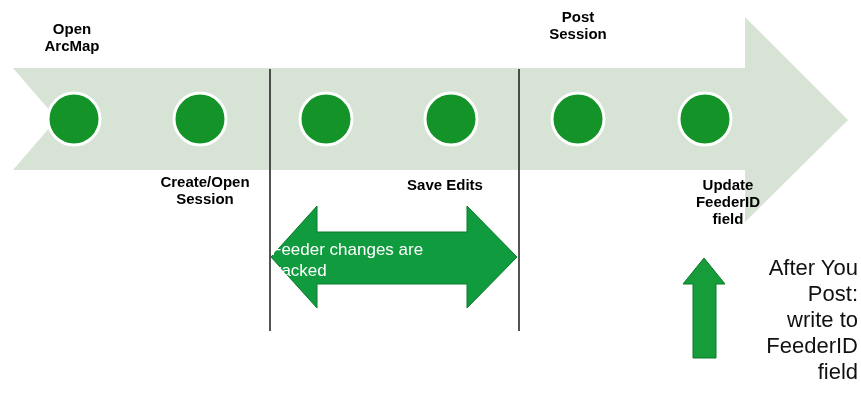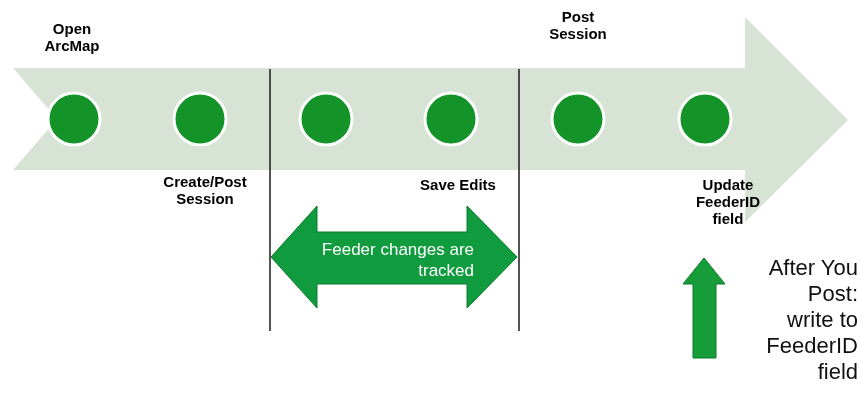--- a/index.html
+++ b/index.html
@@ -23,21 +23,21 @@
     white-space: pre-line;
   }
   .span-label {
     position: absolute;
     left: 271px;
     top: 239px;
     width: 203px;
     font-size: 17px;
     line-height: 21px;
     color: #ffffff;
-    text-align: right;
+    text-align: left;
     white-space: pre-line;
   }
   .post-note {
     position: absolute;
     left: 740px;
     top: 255px;
     width: 118px;
     font-size: 22px;
     line-height: 26px;
     color: #111111;
@@ -67,23 +67,23 @@
     <circle class="node" cx="578" cy="119" r="26" fill="#149428" stroke="#ffffff"></circle>
     <circle class="node" cx="705" cy="119" r="26" fill="#149428" stroke="#ffffff"></circle>
 
     <polygon class="green-arrow" points="271,257 317,206 317,232 467,232 467,206 517,257 467,308 467,284 317,284 317,308" fill="#0f9b3e" stroke="#0b7a2a"></polygon>
 
     <polygon class="green-arrow" points="704,258 725,284 716,284 716,358 693,358 693,284 683,284" fill="#169c38" stroke="#0b7a2a"></polygon>
   </svg>
 
   <div class="step-label" style="left:72px;  top:20px">Open
 ArcMap</div>
-  <div class="step-label" style="left:205px; top:173px">Create/Post
+  <div class="step-label" style="left:205px; top:173px">Create/Open
 Session</div>
-  <div class="step-label" style="left:458px; top:176px">Save Edits</div>
+  <div class="step-label" style="left:445px; top:176px">Save Edits</div>
   <div class="step-label" style="left:578px; top:8px">Post
 Session</div>
   <div class="step-label" style="left:728px; top:176px">Update
 FeederID
 field</div>
 
   <div class="span-label">Feeder changes are
 tracked</div>
 
   <div class="post-note">After You

